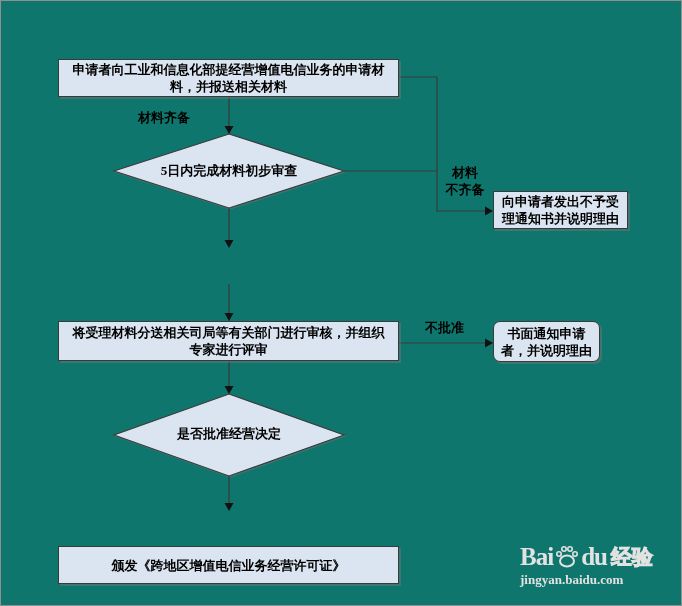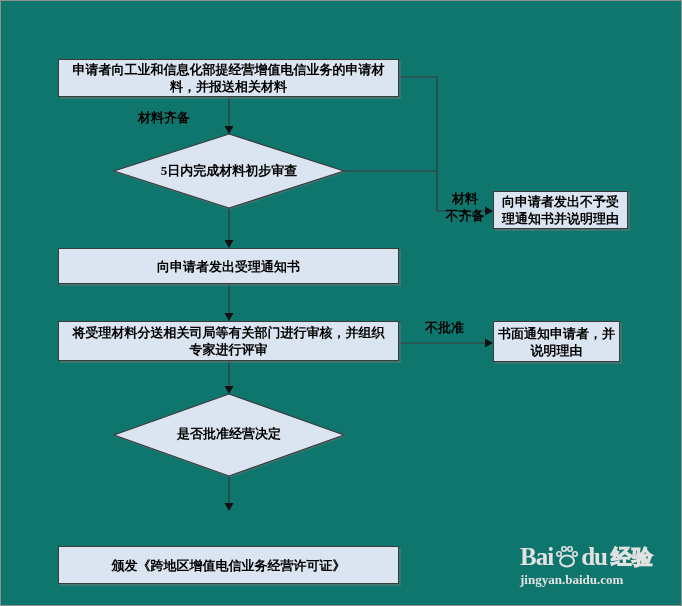--- a/index.html
+++ b/index.html
@@ -75,49 +75,46 @@
     <polygon class="arrowhead" points="484,205.5 484,214.5 492,210"></polygon>
 
     <line class="wire" x1="398" y1="342" x2="485" y2="342"></line>
     <polygon class="arrowhead" points="484,337.5 484,346.5 492,342"></polygon>
   </svg>
 
   <div class="node wide" style="left:57px;top:58px;width:341px;height:38px;">
     <span>申请者向工业和信息化部提经营增值电信业务的申请材料，并报送相关材料</span>
   </div>
 
-  <div class="node wide" style="left:57px;top:247px;width:341px;height:36px;">
-    <span>向申请者发出受理通知书</span>
-  </div>
 
   <div class="node wide" style="left:57px;top:320px;width:341px;height:40px;">
     <span>将受理材料分送相关司局等有关部门进行审核，并组织专家进行评审</span>
   </div>
 
   <div class="node wide" style="left:57px;top:510px;width:341px;height:38px;margin-top:35px;">
     <span>颁发《跨地区增值电信业务经营许可证》</span>
   </div>
 
   <div class="node small" style="left:492px;top:190px;width:135px;height:38px;">
     <span>向申请者发出不予受理通知书并说明理由</span>
   </div>
 
-  <div class="node small" style="left:492px;top:320px;width:127px;height:41px;">
+  <div class="node small" style="left:492px;top:320px;width:107px;height:41px;border-radius:7px;">
     <span>书面通知申请者，并说明理由</span>
   </div>
 
   <div class="diamond-label" style="left:228px;top:170px;">5日内完成材料初步审查</div>
 
   <div class="diamond-label" style="left:228px;top:433px;">
     <div>是否批准经营决定</div>
   </div>
 
   <div class="edge-label" style="left:137px;top:102px;margin-top:6px;">材料齐备</div>
 
-  <div class="edge-label" style="left:440px;top:163px;width:48px;margin-top:26px;">
+  <div class="edge-label" style="left:440px;top:163px;width:48px;">
     <div>材料</div>
     <div>不齐备</div>
   </div>
 
   <div class="edge-label" style="left:424px;top:318px;">不批准</div>
 
   <div class="watermark">
     <div class="wm-logo">
       <span class="wm-latin">Bai</span>
       <svg width="26" height="26" viewBox="0 0 26 26">

